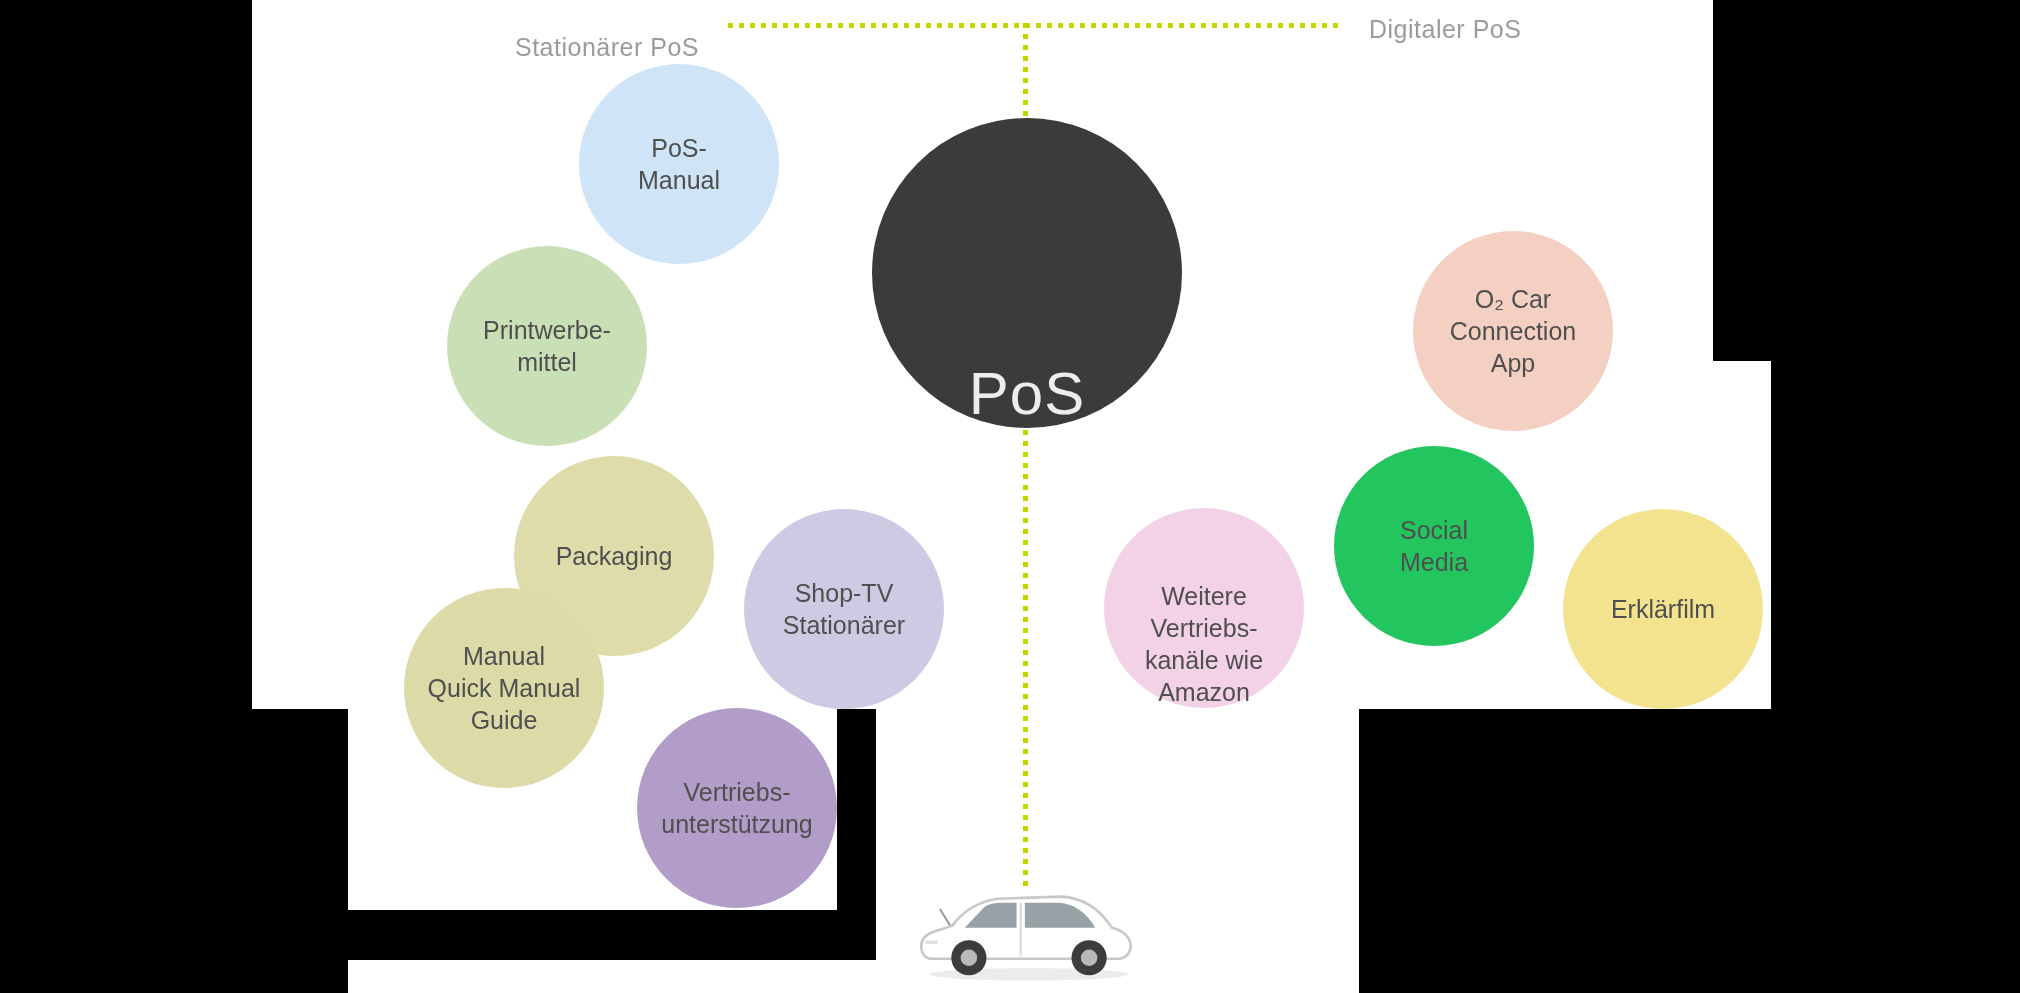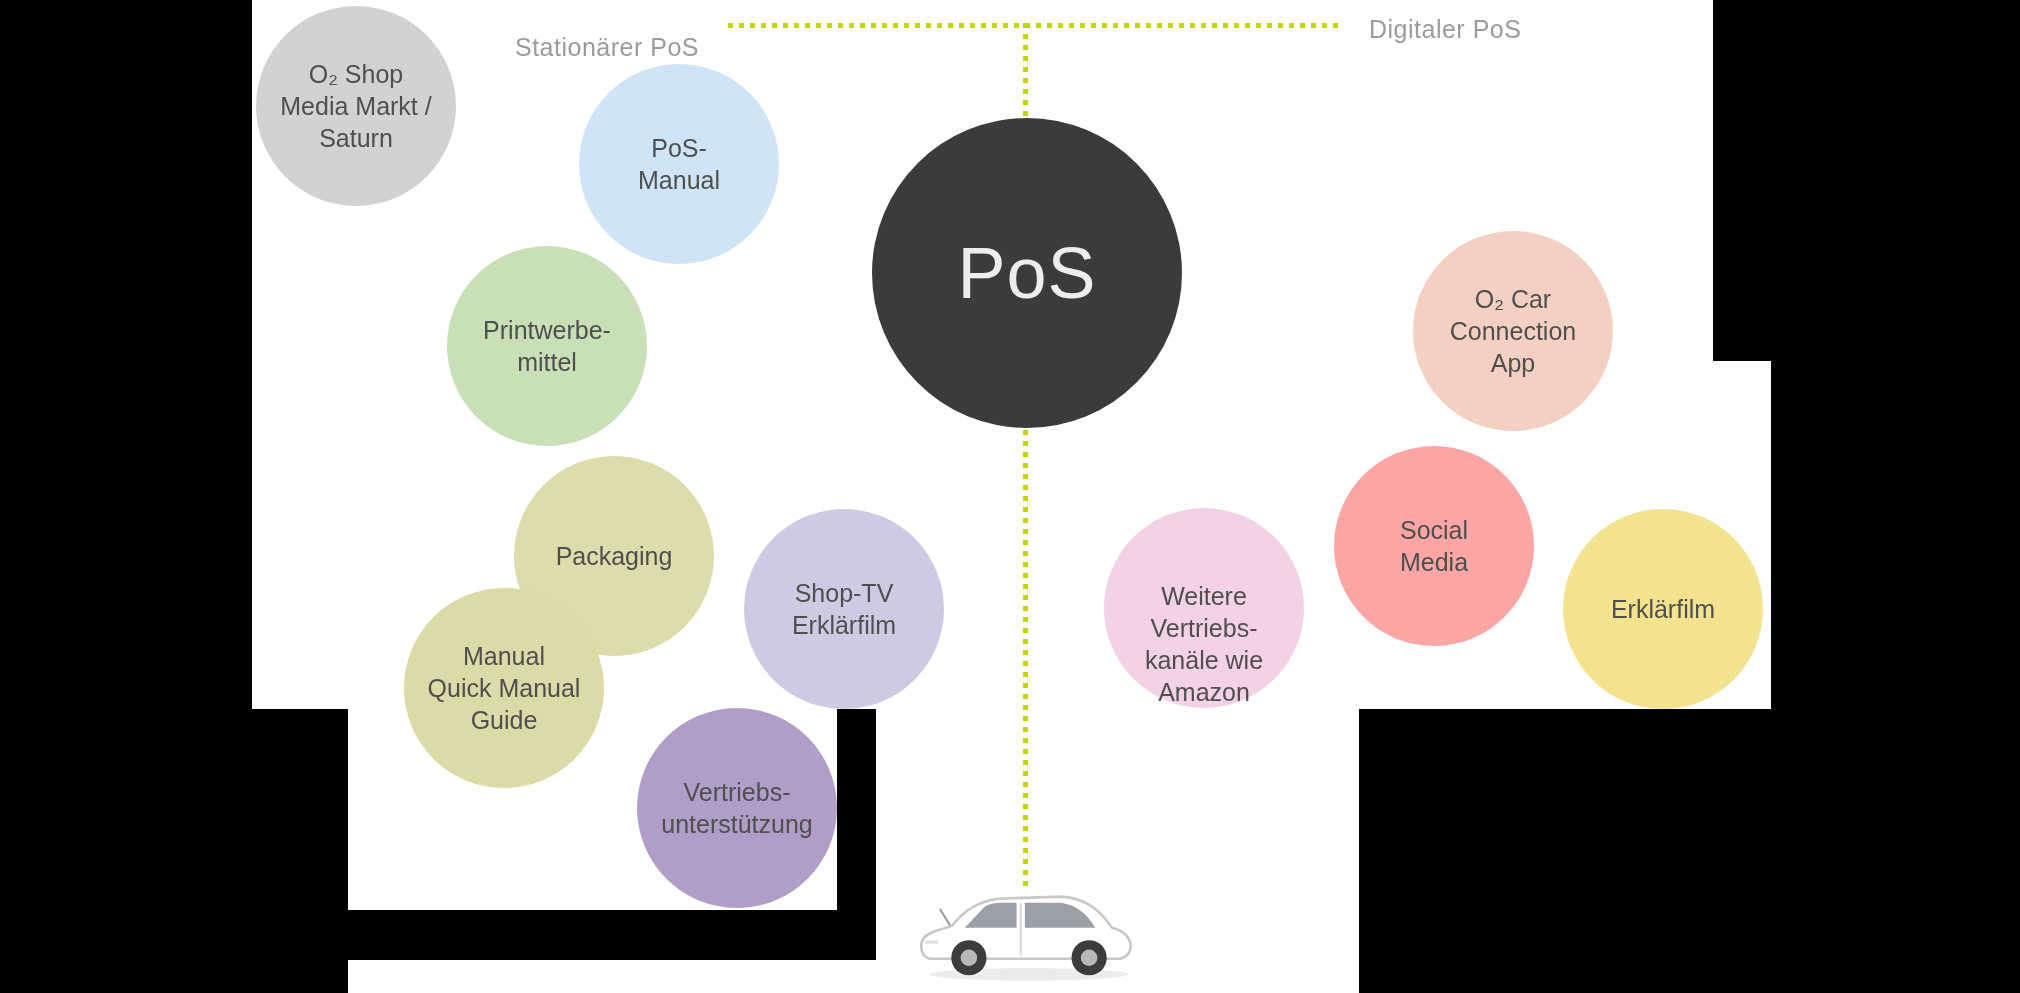--- a/index.html
+++ b/index.html
@@ -62,22 +62,22 @@
   #bubble-o2-car-connection-app{left:1413px;top:231px;}
   #bubble-social-media{left:1334px;top:446px;}
   #bubble-weitere-vertriebskanaele{left:1104px;top:508px;align-items:flex-end;}
   #bubble-erklaerfilm{left:1563px;top:509px;}
 
   #center-node{
     position:absolute;
     left:872px;top:118px;
     width:310px;height:310px;
     border-radius:50%;
-    display:flex;align-items:center;justify-content:center;
-    font-size:72px;
+    display:flex;align-items:flex-end;justify-content:center;
+    font-size:60px;
     font-weight:300;
     letter-spacing:1px;
     z-index:5;
   }
 
   #car{
     position:absolute;
     left:915px;top:857px;width:228px;height:130px;
     z-index:6;
   }
@@ -92,56 +92,51 @@
   <div class="canvas-part" id="bg-bottom-left"></div>
   <div class="canvas-part" id="bg-bottom-center"></div>
   <div class="canvas-part" id="bg-bottom-strip"></div>
 
   <div class="zone-label" id="label-stationary">Stationärer PoS</div>
   <div class="zone-label" id="label-digital">Digitaler PoS</div>
 
   <div class="dotted-h"></div>
   <div class="dotted-v"></div>
 
-  <div class="bubble" id="bubble-o2-shop" style="background: rgb(210, 210, 210);">
-    <span class="bubble-text">O₂ Shop
-Media Markt /
-Saturn</span>
-  </div>
   <div class="bubble" id="bubble-pos-display" style="background: rgb(207, 229, 247);">
     <span class="bubble-text">PoS-
 Manual</span>
   </div>
   <div class="bubble" id="bubble-printwerbemittel" style="background: rgb(201, 223, 182);">
     <span class="bubble-text">Printwerbe-
 mittel</span>
   </div>
   <div class="bubble" id="bubble-packaging" style="background: rgb(222, 220, 170);">
     <span class="bubble-text">Packaging</span>
   </div>
   <div class="bubble" id="bubble-manual-quick-start-guide" style="background: rgb(220, 218, 166);">
     <span class="bubble-text">Manual
 Quick Manual
 Guide</span>
   </div>
   <div class="bubble" id="bubble-shop-tv-erklaerfilm" style="background: rgb(207, 201, 228);">
     <span class="bubble-text">Shop-TV
-Erklärfilm</span>
+Stationärer</span>
   </div>
   <div class="bubble" id="bubble-vertriebsunterstuetzung" style="background: rgb(178, 157, 200);">
     <span class="bubble-text">Vertriebs-
 unterstützung</span>
   </div>
 
   <div class="bubble" id="bubble-o2-car-connection-app" style="background: rgb(244, 208, 195);">
     <span class="bubble-text">O₂ Car
 Connection
 App</span>
   </div>
-  <div class="bubble" id="bubble-social-media" style="background: #fca5a5;">
+  <div class="bubble" id="bubble-social-media" style="background: #22c55e;">
     <span class="bubble-text">Social
 Media</span>
   </div>
   <div class="bubble" id="bubble-weitere-vertriebskanaele" style="background: rgb(243, 210, 231);">
     <span class="bubble-text">Weitere
 Vertriebs-
 kanäle wie
 Amazon</span>
   </div>
   <div class="bubble" id="bubble-erklaerfilm" style="background: rgb(243, 226, 142);">

